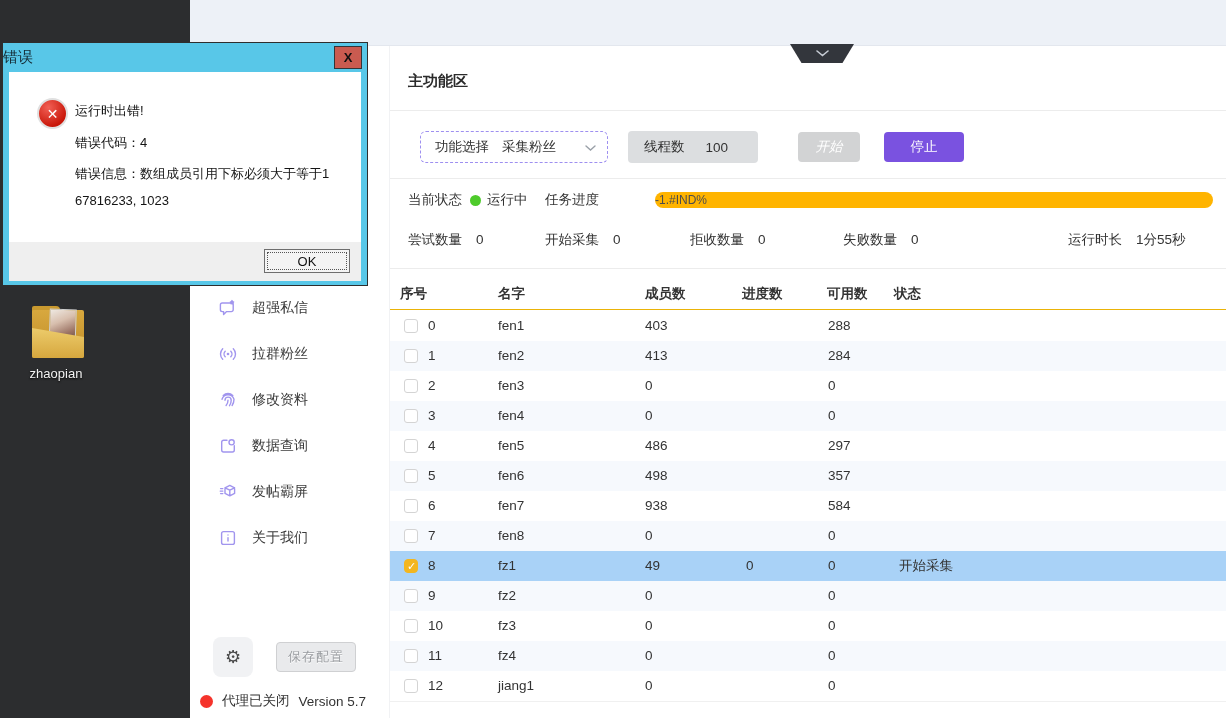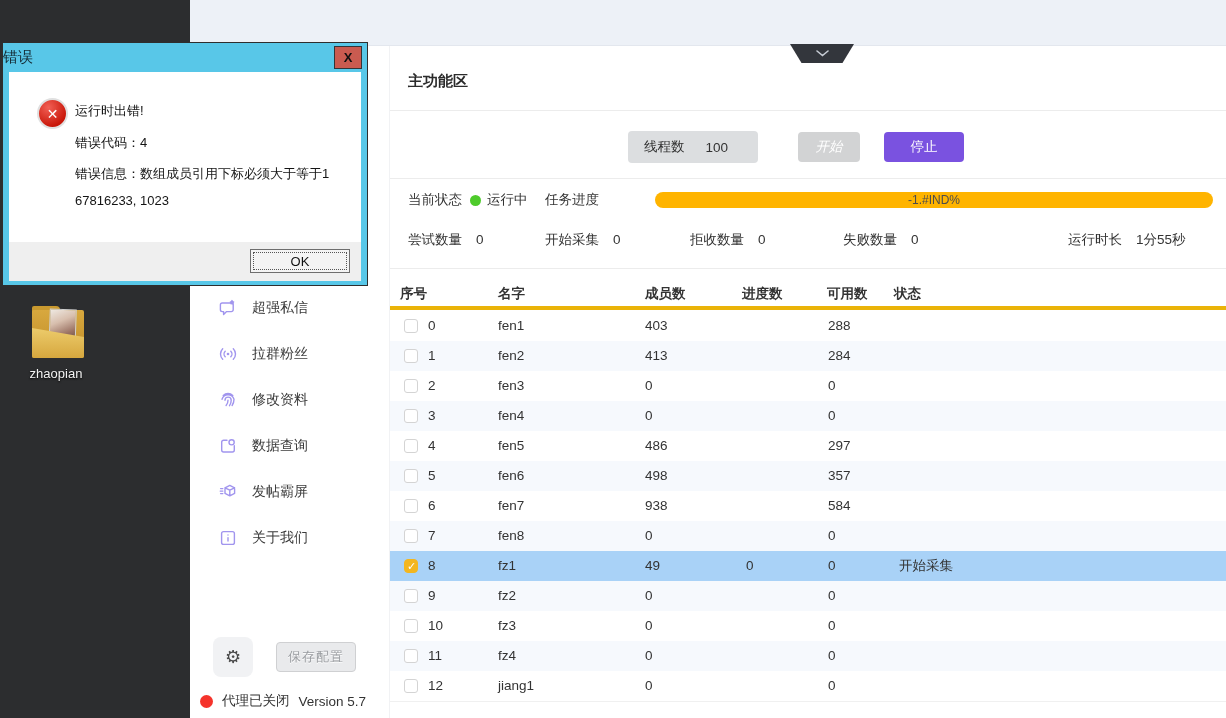--- a/index.html
+++ b/index.html
@@ -63,27 +63,27 @@
   .threads .t-value { margin-left:21px; }
   .btn { position:absolute; top:86px; height:30px; border:none; border-radius:4px; color:#fff; font-size:13.5px;
     display:flex; align-items:center; justify-content:center; cursor:pointer; font-family:inherit; }
   .btn-start { left:408px; width:62px; background:#d2d3d4;font-style:italic; }
   .btn-stop  { left:494px; width:80px; background:#7a52e0; }
 
   .stat-row1 { position:absolute; left:0; right:0; top:146px; height:16px; font-size:13.5px; }
   .stat-row1 .lbl { position:absolute; line-height:16px; color:#333; }
   .green-dot { position:absolute; left:80px; top:3px; width:11px; height:11px; border-radius:50%; background:#4ecb2b; }
   .progress { position:absolute; left:265px; top:0; width:558px; height:16px; background:#ffb400; border-radius:8px;
-    display:flex; align-items:center; justify-content:center; font-size:12px; color:#4c4c4c; }
+    display:flex; align-items:center; font-size:12px; color:#4c4c4c; }
   .stat-row2 { position:absolute; left:0; right:0; top:186px; height:16px; font-size:13.5px; }
   .counter { position:absolute; line-height:16px; display:flex; gap:14px; color:#333; }
 
   
   .thead { position:absolute; left:0; right:0; top:232px; height:32px; font-size:13.5px; font-weight:600; color:#333;
-    border-bottom:4px solid #eab308; }
+    border-bottom:1px solid #eab308; }
   .thead span { position:absolute; line-height:32px; }
   .h0{left:10px} .h1{left:108px} .h2{left:255px} .h3{left:352px} .h4{left:437px} .h5{left:504px}
   .tbody { position:absolute; left:0; right:0; top:265px; border-bottom:1px solid #f0f0f0; }
   .trow { position:relative; height:30px; background:#fff; font-size:13.5px; color:#333; cursor:pointer; }
   .trow.alt { background:#f6f9fd; }
   .trow.selected { background:#a9d2f7; }
   .trow span { position:absolute; line-height:30px; }
   .c-index{left:38px} .c-name{left:108px} .c-members{left:255px} .c-progress{left:356px} .c-available{left:438px} .c-status{left:509px}
   .cb { position:absolute; left:14px; top:8px; width:14px; height:14px; background:#fff; border:1px solid #d4d4d4; border-radius:3px; cursor:pointer; }
   .cb.checked { background:#f3b61f; border-color:#f3b61f; border-radius:4px; }
@@ -98,21 +98,21 @@
     border:1px solid #333538; display:flex; align-items:center; justify-content:center;
     font-size:13px; font-weight:bold; color:#101010; cursor:pointer; }
   .dlg-body { position:absolute; left:6px; right:6px; top:29px; height:170px; background:#fff; }
   .err-icon { position:absolute; left:28px; top:26px; width:31px; height:31px; border-radius:50%;
     background:radial-gradient(circle at 35% 28%, #f26055, #c9170a 72%);
     border:2px solid #e0e0e0; color:#fff; font-weight:bold; font-size:14px;
     display:flex; align-items:center; justify-content:center; }
   .err-line { position:absolute; left:66px; font-size:13px; color:#141414; white-space:nowrap; }
   .el1{top:30px} .el2{top:62px} .el3{top:93px} .el4{top:121px}
   .dlg-footer { position:absolute; left:6px; right:6px; top:199px; height:39px; background:#efefef; }
-  .ok-btn { position:absolute; right:11px; top:7px; width:100px; height:24px; background:#f4f4f4;
+  .ok-btn { position:absolute; right:11px; top:7px; width:86px; height:24px; background:#f4f4f4;
     border:1px solid #6e6e6e; outline:1px dotted #555; outline-offset:-4px;
     font-size:13px; color:#111; font-family:inherit; cursor:pointer; }
 </style>
 </head>
 <body>
 
 <div class="canvas">
 
   <div class="folder">
     <div class="folder-back"></div>
@@ -203,20 +203,27 @@
         <span class="red-dot"></span>
         <span>代理已关闭</span>
         <span>Version 5.7</span>
       </div>
     </div>
 
     <div class="main">
       <div class="main-title">主功能区</div>
       <div class="hr hr1"></div>
 
+      <div class="dropdown">
+        <span class="dd-label">功能选择</span>
+        <span class="dd-value">采集粉丝</span>
+        <svg class="dd-chevron" width="11" height="6" viewBox="0 0 11 6">
+          <polyline points="1,1 5.5,5 10,1" fill="none" stroke="#9aa0a8" stroke-width="1.4" stroke-linecap="round"></polyline>
+        </svg>
+      </div>
 
       <div class="threads">
         <span class="t-label">线程数</span>
         <span class="t-value">100</span>
       </div>
 
       <button class="btn btn-start">开始</button>
       <button class="btn btn-stop">停止</button>
 
       <div class="hr hr2"></div>

